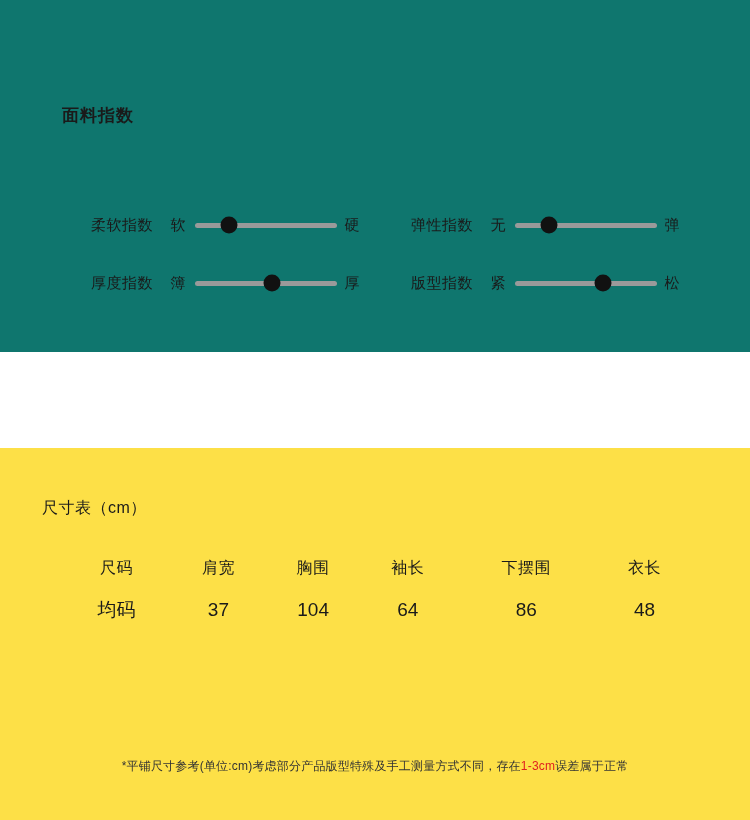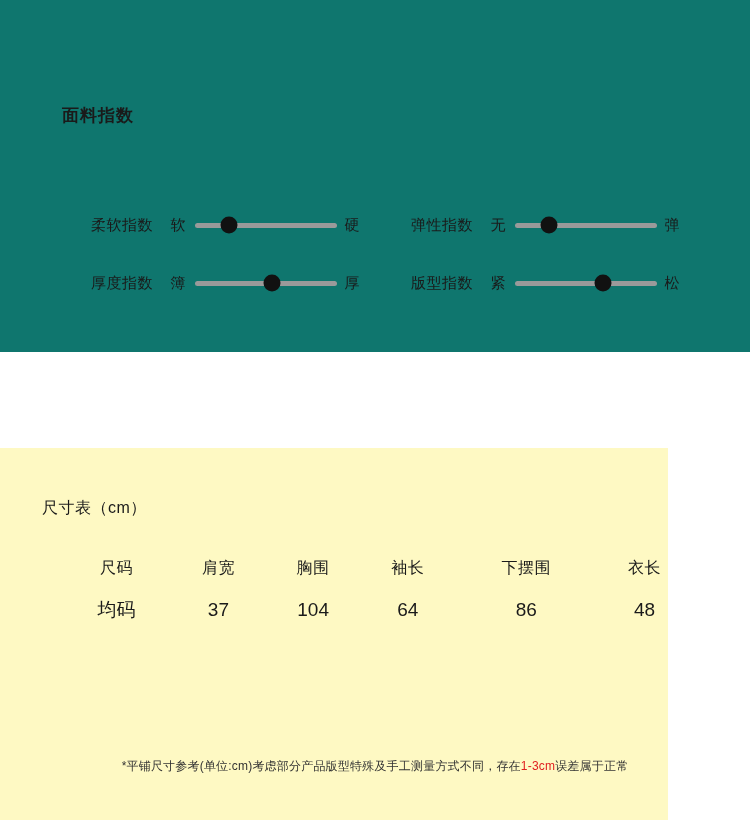--- a/index.html
+++ b/index.html
@@ -97,23 +97,23 @@
     border-radius: 50%;
     background: #111111;
     transform: translate(-50%, -50%);
   }
 
   
   .size-section {
     position: absolute;
     left: 0;
     top: 448px;
-    width: 668px;
+    width: 750px;
     height: 372px;
-    background: #fef9c3;
+    background: #fde047;
   }
   .size-title {
     position: absolute;
     left: 42px;
     top: 50px;
     font-size: 16px;
     color: #1a1a1a;
     letter-spacing: 0.5px;
   }
   .size-table {

